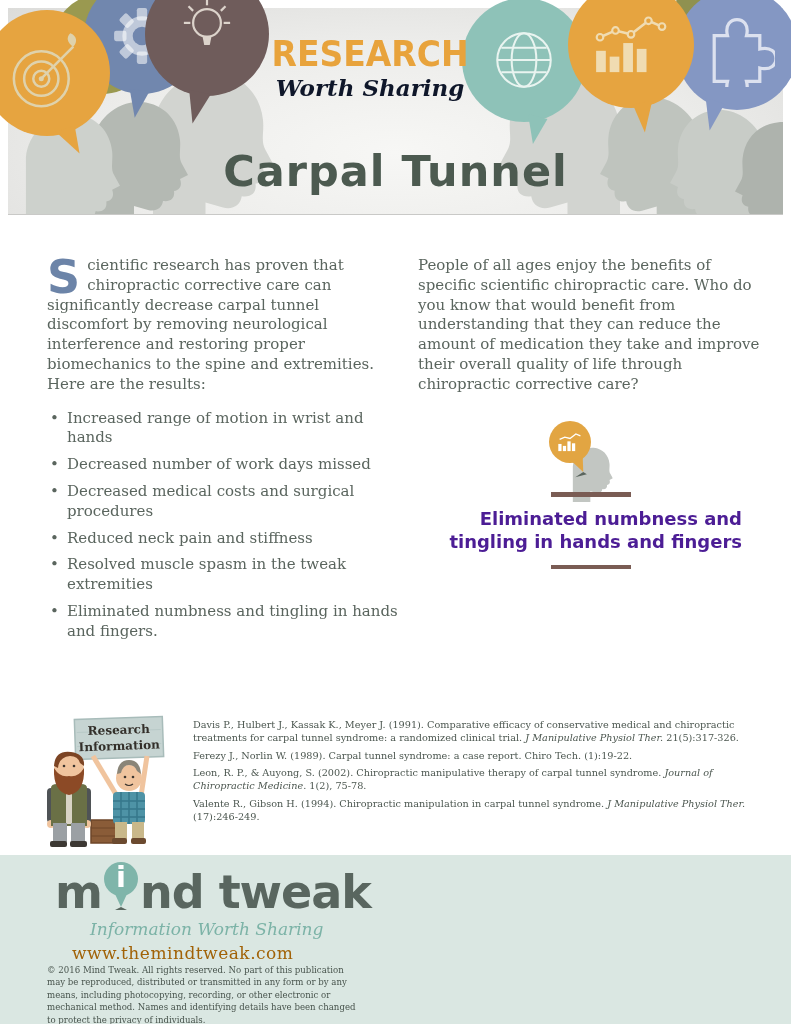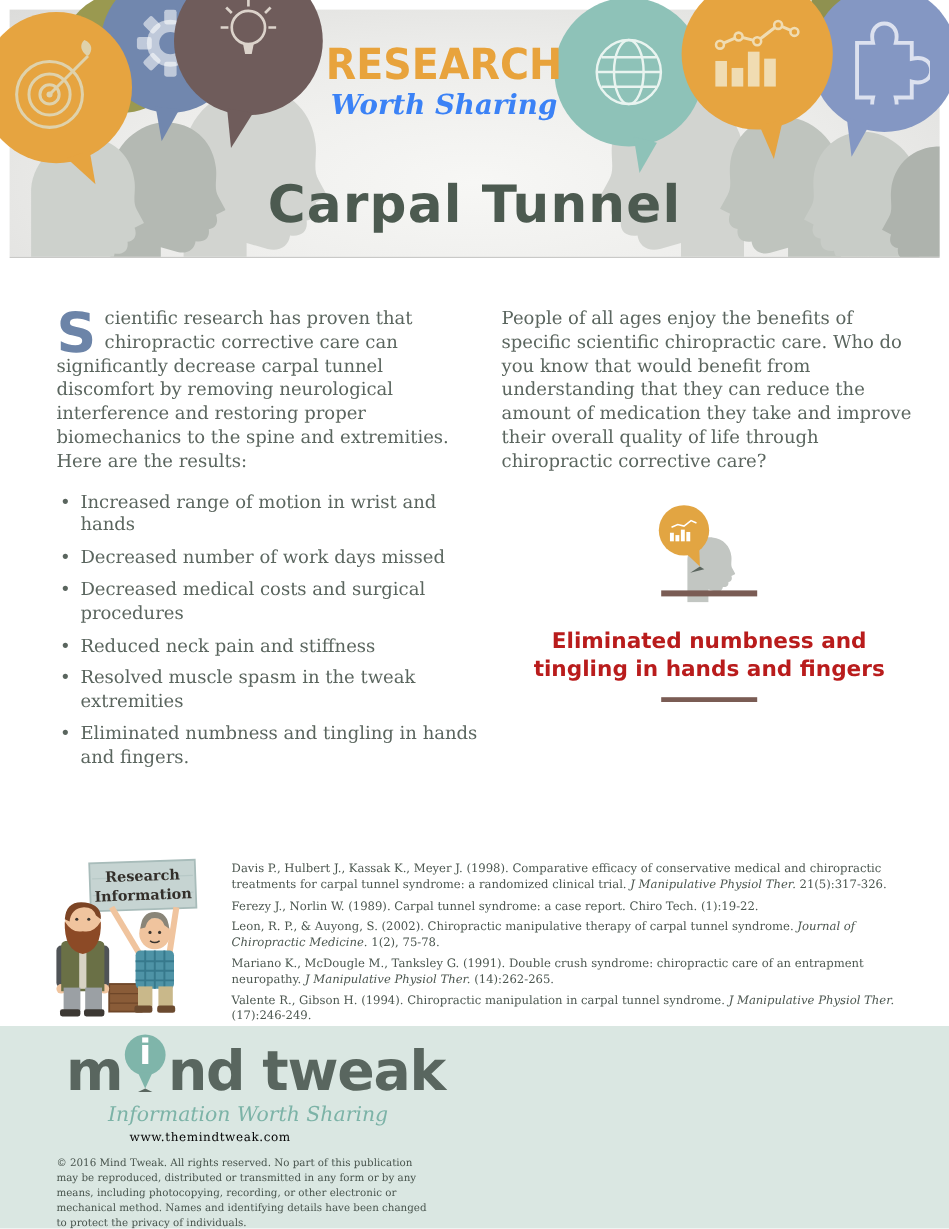--- a/index.html
+++ b/index.html
@@ -12,21 +12,21 @@
           border-bottom:1px solid #c9c9c7;z-index:1;}
   .head{position:absolute;}
   .bubble-layer{position:absolute;left:0;top:0;width:791px;height:232px;overflow:hidden;z-index:2;pointer-events:none;}
   .bubble{position:absolute;border-radius:50%;display:flex;align-items:center;justify-content:center;}
   .tail{position:absolute;width:0;height:0;border-style:solid;border-color:transparent;}
 
   .logo{position:absolute;left:248px;top:34px;width:244px;text-align:center;z-index:3;}
   .logo-research{font-family:"DejaVu Sans", sans-serif;font-weight:bold;font-size:33px;
                  letter-spacing:0px;color:#E8A33C;transform:scaleY(1.08);display:inline-block;}
   .logo-worth{font-family:"DejaVu Serif", serif;font-style:italic;font-weight:bold;
-              font-size:23px;color:#3b82f6;margin-top:1px;}
+              font-size:23px;color:#0f172a;margin-top:1px;}
   .banner-title{position:absolute;left:0;top:146px;width:791px;text-align:center;z-index:3;
                 font-family:"DejaVu Sans", sans-serif;font-weight:bold;font-size:43px;
                 letter-spacing:1px;color:#4C5A50;}
 
   
   .col-left{position:absolute;left:47px;top:256px;width:352px;font-size:15px;line-height:1.32;color:#5A655E;}
   .col-right{position:absolute;left:418px;top:256px;width:346px;font-size:15px;line-height:1.32;color:#5A655E;}
   .dropcap{float:left;font-family:"DejaVu Sans", sans-serif;font-weight:bold;font-size:46px;
            line-height:36px;color:#6C84A8;margin:3px 7px 0 0;}
   .bullets{list-style:none;margin:14px 0 0 0;padding:0;}
@@ -36,21 +36,21 @@
   .callout{margin-top:26px;text-align:center;}
   .callout-art{position:relative;width:120px;height:78px;margin:0 auto;}
   .callout-head{position:absolute;left:40px;top:26px;width:42px;height:55px;}
   .callout-bubble{position:absolute;left:18px;top:0;width:42px;height:42px;border-radius:50%;
                   background:#E2A542;display:flex;align-items:center;justify-content:center;}
   .callout-bubble-tail{position:absolute;left:42px;top:38px;width:0;height:0;border-style:solid;
                   border-left:9px solid transparent;border-right:3px solid transparent;
                   border-top:14px solid #E2A542;transform:rotate(-14deg);}
   .divider-bar{width:80px;height:5px;background:#7A5C54;margin:0 auto;position:relative;z-index:2;}
   .callout-heading{font-family:"DejaVu Sans", sans-serif;font-weight:bold;font-size:18px;
-                   line-height:1.3;color:#b91c1c;width:302px;margin:26px auto 0;}
+                   line-height:1.3;color:#4c1d95;width:302px;margin:10px auto 0;text-align:right;}
   .help-par{margin-top:46px;text-align:left;}
 
   
   .refs{position:absolute;left:193px;top:719px;width:567px;color:#4B564F;}
   .refs-heading{font-weight:bold;font-size:11px;letter-spacing:4px;color:#3E4A43;margin-bottom:7px;}
   .ref{font-size:9.7px;line-height:1.32;margin-bottom:5px;}
   .ref .journal{font-style:italic;}
   .illus{position:absolute;left:33px;top:708px;width:155px;height:142px;}
 
   
@@ -59,21 +59,21 @@
            font-family:"DejaVu Sans", sans-serif;font-weight:bold;font-size:46px;
            letter-spacing:-1px;color:#59665F;line-height:0.85;}
   .logo-bubble{position:relative;width:34px;height:44px;margin:0 2px;}
   .logo-bubble .circle{position:absolute;top:-6px;left:0;width:34px;height:34px;background:#7FB5AA;border-radius:50%;}
   .logo-bubble .btail{position:absolute;left:11px;top:26px;width:0;height:0;border-style:solid;
            border-left:6px solid transparent;border-right:6px solid transparent;border-top:13px solid #7FB5AA;}
   .logo-bubble .itext{position:absolute;top:-3px;left:0;width:34px;text-align:center;color:#ffffff;
            font-size:29px;letter-spacing:0;font-family:"DejaVu Sans", sans-serif;font-weight:bold;}
   .mt-tagline{position:absolute;left:90px;top:64px;font-style:italic;font-size:17px;color:#7CB3A7;
            font-family:"DejaVu Serif", serif;}
-  .mt-url{position:absolute;left:108px;top:88px;font-size:10px;color:#000000;letter-spacing:0.5px;}
+  .mt-url{position:absolute;left:72px;top:88px;font-size:17px;color:#a16207;letter-spacing:0.5px;}
   .mt-copy{position:absolute;left:47px;top:109px;width:314px;font-size:8.6px;line-height:1.45;color:#48544D;}
 </style>
 </head>
 <body>
 
 <svg width="0" height="0" style="position:absolute">
   <defs>
     <symbol id="head-sym" viewBox="0 0 100 132">
       <path d="M54 2 C76 4 90 20 92 40 C93 50 90 57 94 64 L100 75 L92 79 C94 84 93 90 86 91 C87 98 83 102 75 101 C74 108 68 112 60 110 L46 106 L46 132 L4 132 L4 46 C6 20 30 0 54 2 Z"></path>
     </symbol>
@@ -286,24 +286,23 @@
       <circle cx="31" cy="58" r="1.3" fill="#3A342E"></circle>
         <circle cx="41" cy="58" r="1.3" fill="#3A342E"></circle>
       <rect x="20" y="115" width="14" height="19" fill="#9BA0A4"></rect>
       <rect x="38" y="115" width="14" height="19" fill="#9BA0A4"></rect>
       <rect x="17" y="133" width="17" height="6" rx="2" fill="#3C3833"></rect>
       <rect x="37" y="133" width="17" height="6" rx="2" fill="#3C3833"></rect>
     </g>
   </svg>
 
   <div class="refs">
-    <div class="ref"><span>Davis P., Hulbert J., Kassak K., Meyer J. (1998). Comparative efficacy of conservative medical and chiropractic treatments for carpal tunnel syndrome: a randomized clinical trial. </span><span class="journal">J Manipulative Physiol Ther.</span><span> 21(5):317-326.</span></div>
+    <div class="ref"><span>Davis P., Hulbert J., Kassak K., Meyer J. (1991). Comparative efficacy of conservative medical and chiropractic treatments for carpal tunnel syndrome: a randomized clinical trial. </span><span class="journal">J Manipulative Physiol Ther.</span><span> 21(5):317-326.</span></div>
     <div class="ref"><span>Ferezy J., Norlin W. (1989). Carpal tunnel syndrome: a case report. Chiro Tech. (1):19-22.</span><span class="journal"></span><span></span></div>
     <div class="ref"><span>Leon, R. P., &amp; Auyong, S. (2002). Chiropractic manipulative therapy of carpal tunnel syndrome. </span><span class="journal">Journal of Chiropractic Medicine.</span><span> 1(2), 75-78.</span></div>
-    <div class="ref"><span>Mariano K., McDougle M., Tanksley G. (1991). Double crush syndrome: chiropractic care of an entrapment neuropathy. </span><span class="journal">J Manipulative Physiol Ther.</span><span> (14):262-265.</span></div>
     <div class="ref"><span>Valente R., Gibson H. (1994). Chiropractic manipulation in carpal tunnel syndrome. </span><span class="journal">J Manipulative Physiol Ther.</span><span> (17):246-249.</span></div>
   </div>
 
   <div class="footer">
     <div class="mt-logo">
       <span>m</span>
       <span class="logo-bubble">
         <span class="circle"></span>
         <span class="btail"></span>
         <span class="itext">i</span>

